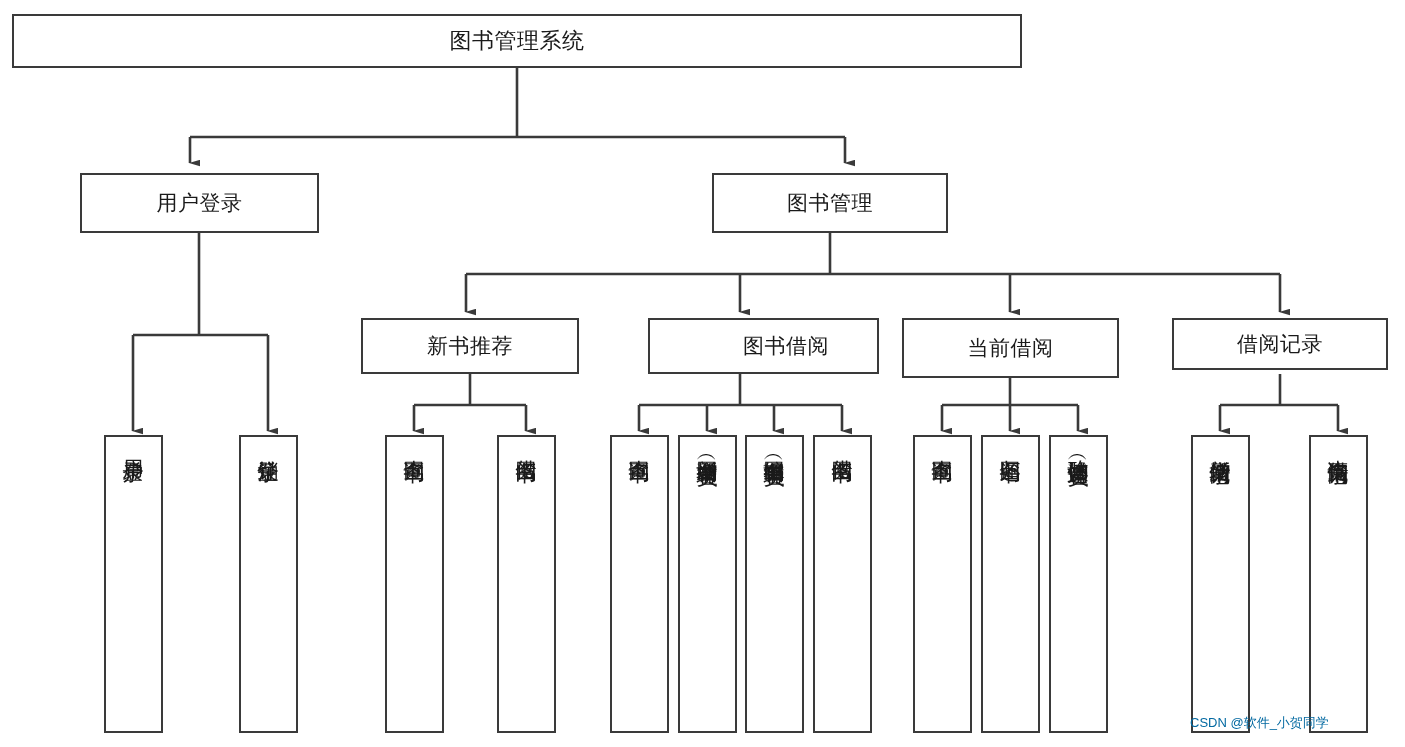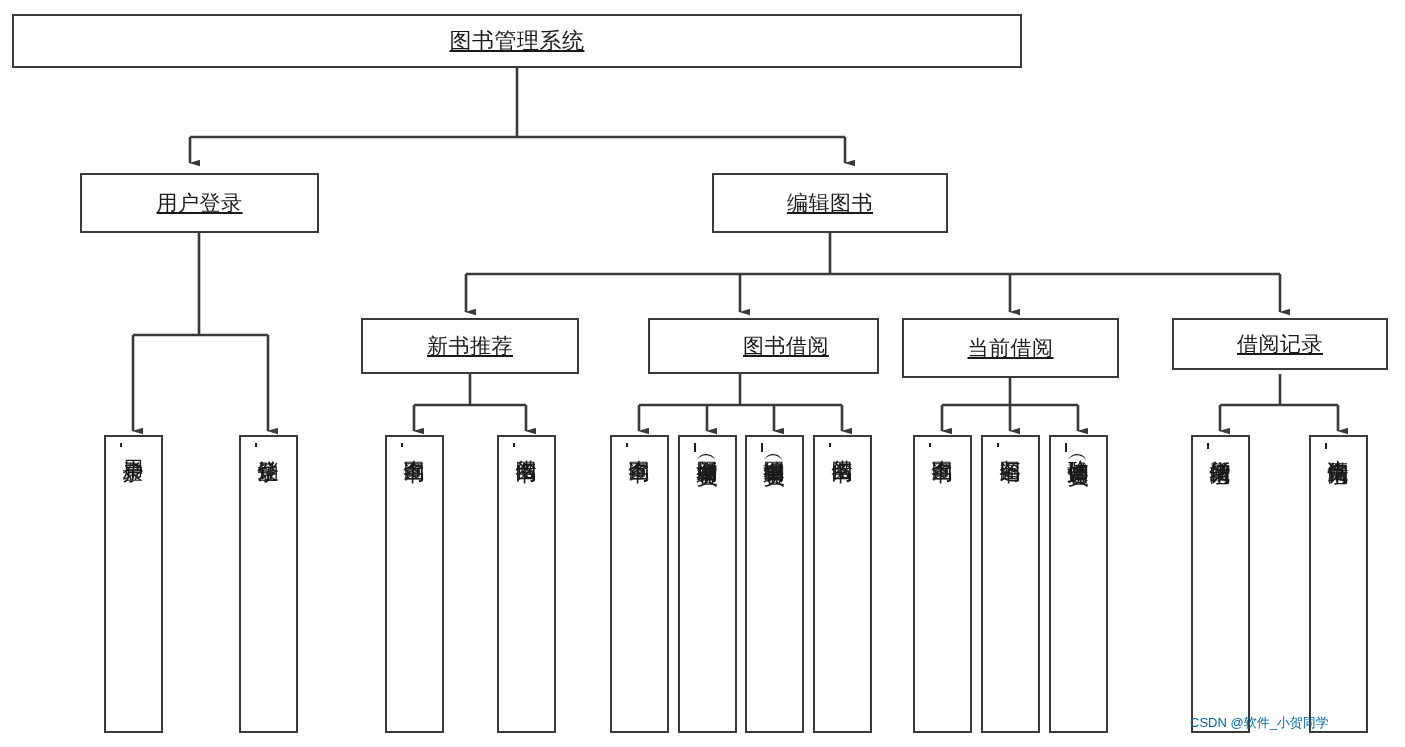--- a/index.html
+++ b/index.html
@@ -24,21 +24,20 @@
   }
   .node{
     position:absolute;
     box-sizing:border-box;
     background:#ffffff;
     border:2px solid #3a3a3a;
     display:flex;
     align-items:center;
     justify-content:center;
     z-index:2;
-    text-decoration:underline;
   }
   .node .lbl{
     display:block;
     line-height:1.08;
     letter-spacing:0.5px;
     color:#1a1a1a;
   }
   
   .h-node .lbl{
     font-size:21px;
@@ -126,21 +125,21 @@
   </svg>
 
   <div class="node h-node root" style="left:12px; top:14px; width:1010px; height:54px;">
     <span class="lbl">图书管理系统</span>
   </div>
 
   <div class="node h-node" style="left:80px; top:173px; width:239px; height:60px;">
     <span class="lbl">用户登录</span>
   </div>
   <div class="node h-node" style="left:712px; top:173px; width:236px; height:60px;">
-    <span class="lbl">编辑图书</span>
+    <span class="lbl">图书管理</span>
   </div>
 
   <div class="node h-node" style="left:361px; top:318px; width:218px; height:56px;">
     <span class="lbl">新书推荐</span>
   </div>
   <div class="node h-node" style="left:648px; top:318px; width:231px; height:56px;padding-left:45px;">
     <span class="lbl">图书借阅</span>
   </div>
   <div class="node h-node" style="left:902px; top:318px; width:217px; height:60px;">
     <span class="lbl">当前借阅</span>

